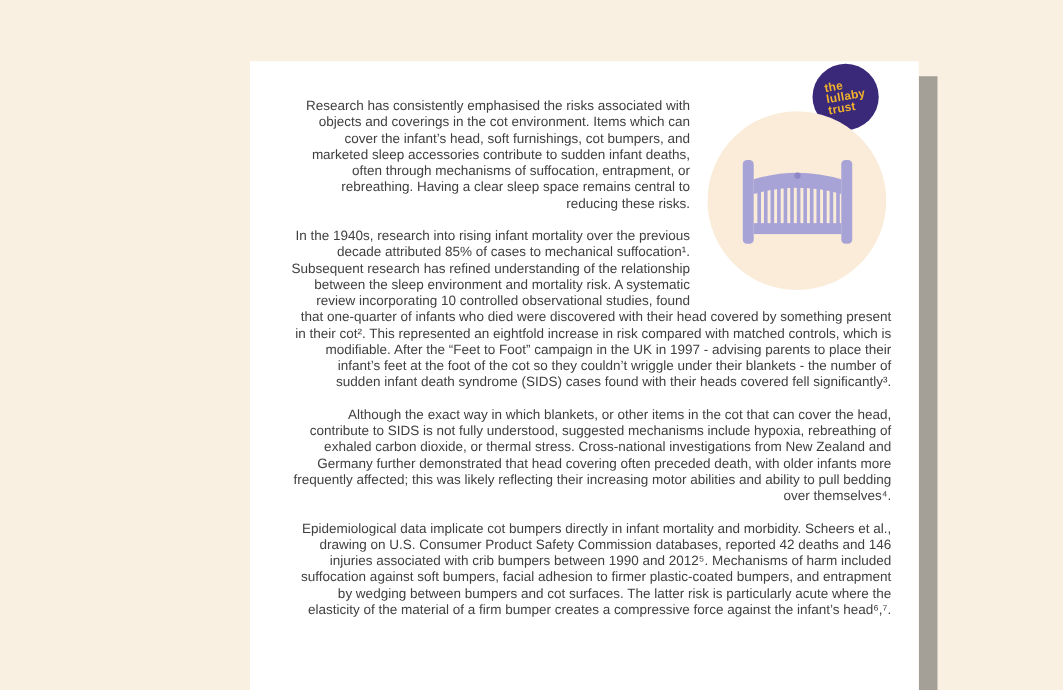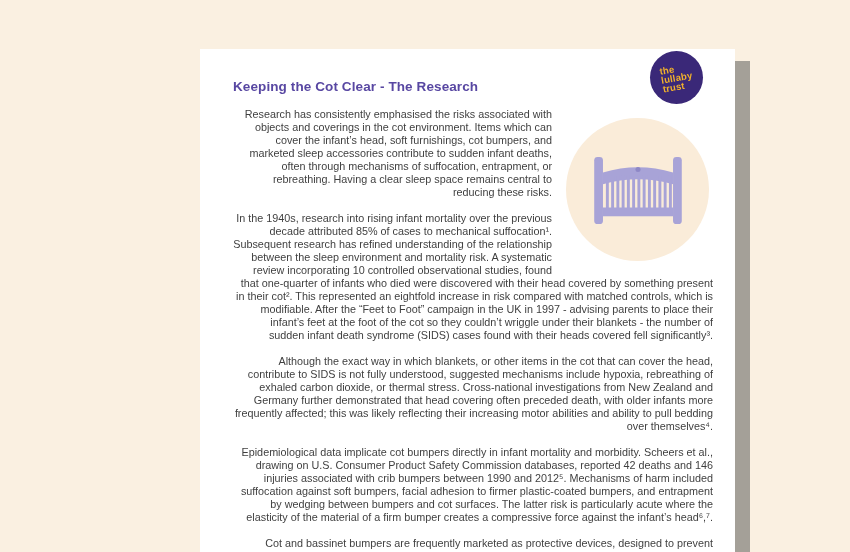--- a/index.html
+++ b/index.html
@@ -91,21 +91,20 @@
 
     <div class="logo">
       <div class="logo-text">
         <span>the</span>
         <span>lullaby</span>
         <span>trust</span>
       </div>
     </div>
 
     <div class="content">
-      <h1 class="doc-title">Keeping the Cot Clear - The Research</h1>
 
       <div class="flow">
 
         <div class="cot-figure">
           <svg width="100" height="72" viewBox="0 0 100 74" aria-hidden="true">
             <path d="M14 19 Q50 8 86 19 L86 31 Q50 21 14 31 Z" fill="#a8a3d7"></path>
             <circle cx="50" cy="16" r="2.6" fill="#8e88c6"></circle>
             <rect x="17" y="22" width="3" height="40" fill="#a8a3d7"></rect>
             <rect x="22.4" y="22" width="3" height="40" fill="#a8a3d7"></rect>
             <rect x="27.8" y="22" width="3" height="40" fill="#a8a3d7"></rect>
@@ -122,19 +121,18 @@
             <rect x="14" y="55" width="72" height="9" fill="#a8a3d7"></rect>
             <rect x="5" y="3" width="9" height="69" rx="3.5" fill="#a8a3d7"></rect>
             <rect x="86" y="3" width="9" height="69" rx="3.5" fill="#a8a3d7"></rect>
           </svg>
         </div>
 
         <p>Research has consistently emphasised the risks associated with objects and coverings in the cot environment. Items which can cover the infant’s head, soft furnishings, cot bumpers, and marketed sleep accessories contribute to sudden infant deaths, often through mechanisms of suffocation, entrapment, or rebreathing. Having a clear sleep space remains central to reducing these risks.</p>
         <p>In the 1940s, research into rising infant mortality over the previous decade attributed 85% of cases to mechanical suffocation¹. Subsequent research has refined understanding of the relationship between the sleep environment and mortality risk. A systematic review incorporating 10 controlled observational studies, found that one-quarter of infants who died were discovered with their head covered by something present in their cot².  This represented an eightfold increase in risk compared with matched controls, which is modifiable. After the “Feet to Foot” campaign in the UK in 1997 - advising parents to place their infant’s feet at the foot of the cot so they couldn’t wriggle under their blankets - the number of sudden infant death syndrome (SIDS) cases found with their heads covered fell significantly³.</p>
         <p>Although the exact way in which blankets, or other items in the cot that can cover the head, contribute to SIDS is not fully understood, suggested mechanisms include hypoxia, rebreathing of exhaled carbon dioxide, or thermal stress. Cross-national investigations from New Zealand and Germany further demonstrated that head covering often preceded death, with older infants more frequently affected; this was likely reflecting their increasing motor abilities and ability to pull bedding over themselves⁴.</p>
         <p>Epidemiological data implicate cot bumpers directly in infant mortality and morbidity. Scheers et al., drawing on U.S. Consumer Product Safety Commission databases, reported 42 deaths and 146 injuries associated with crib bumpers between 1990 and 2012⁵. Mechanisms of harm included suffocation against soft bumpers, facial adhesion to firmer plastic-coated bumpers, and entrapment by wedging between bumpers and cot surfaces. The latter risk is particularly acute where the elasticity of the material of a firm bumper creates a compressive force against the infant’s head⁶,⁷.</p>
-        <p>Cot and bassinet bumpers are frequently marketed as protective devices, designed to prevent</p>
 
       </div>
     </div>
 
   </div>
 </div>
 
 </body></html>

